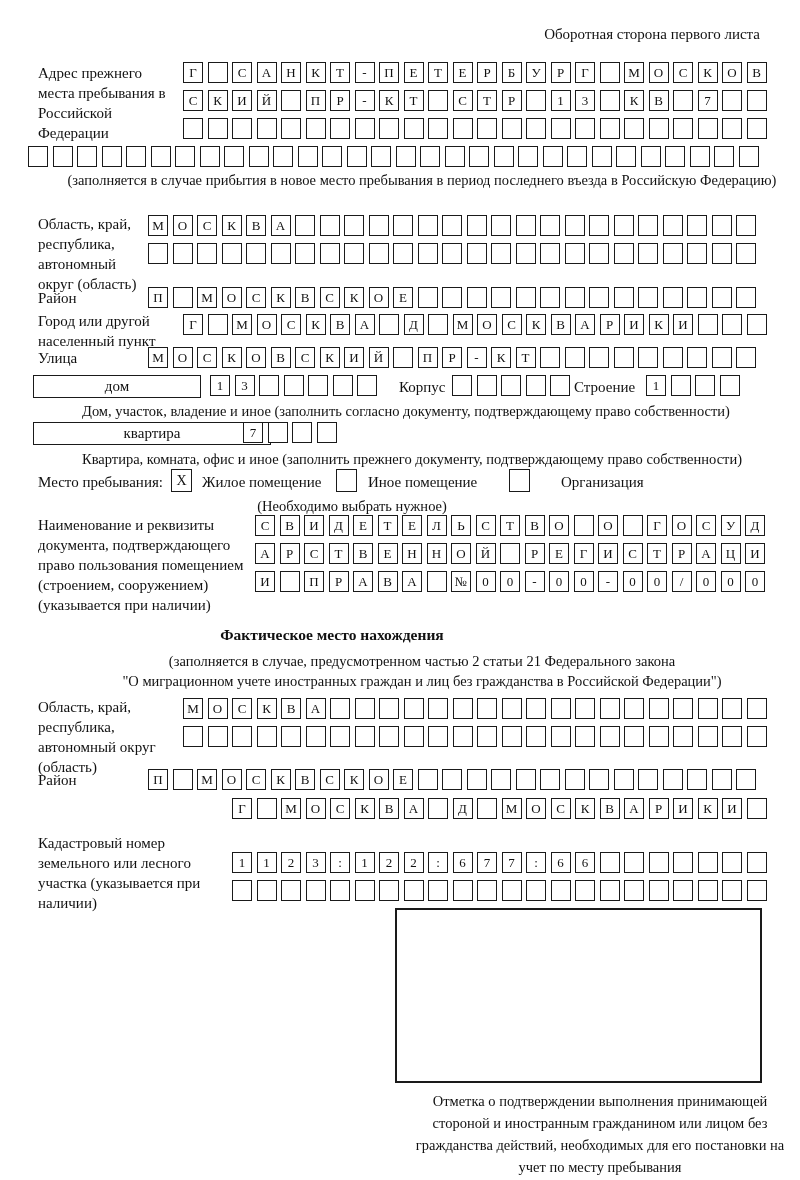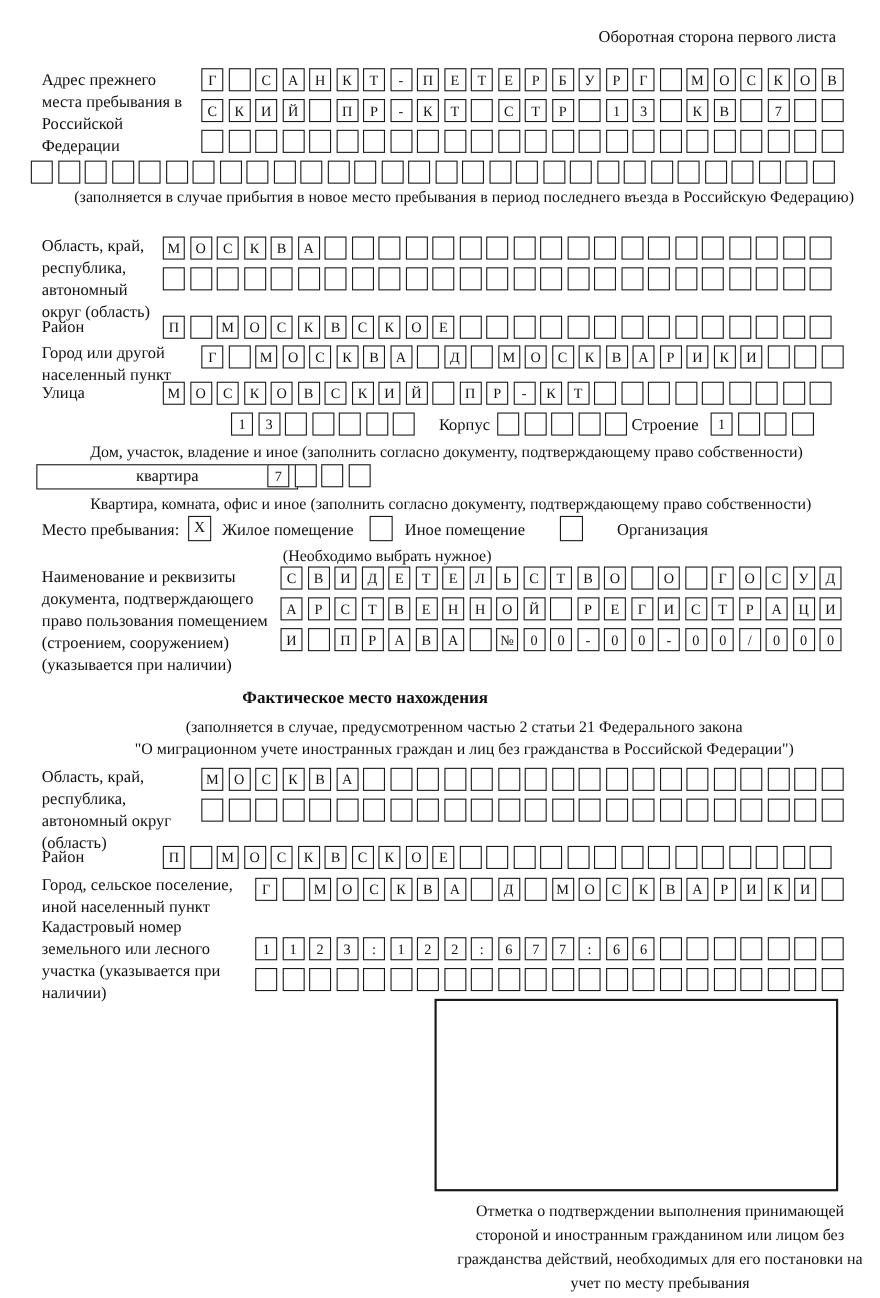--- a/index.html
+++ b/index.html
@@ -285,20 +285,23 @@
       <span class="cell"></span>
       <span class="cell"></span>
       <span class="cell"></span>
       <span class="cell"></span>
       <span class="cell"></span>
       <span class="cell"></span>
       <span class="cell"></span>
       <span class="cell"></span>
     </div>
 
+  <div class="abs widebox" style="left:33px; top:375px; width:168px;">
+      <span>дом</span>
+    </div>
   <div class="abs grid" style="left:210px; top:375px;">
       <span class="cell">1</span>
       <span class="cell">3</span>
       <span class="cell"></span>
       <span class="cell"></span>
       <span class="cell"></span>
       <span class="cell"></span>
       <span class="cell"></span>
     </div>
   <div class="abs lbl" style="left:399px; top:377px;">Корпус</div>
@@ -320,21 +323,21 @@
 
   <div class="abs widebox" style="left:33px; top:422px; width:238px;">
       <span>квартира</span>
     </div>
   <div class="abs grid" style="left:243px; top:422px;">
       <span class="cell">7</span>
       <span class="cell"></span>
       <span class="cell"></span>
       <span class="cell"></span>
     </div>
-  <div class="abs note" style="left:38px; top:450px;">Квартира, комната, офис и иное (заполнить согласно документу, подтверждающему право собственности)</div>
+  <div class="abs note" style="left:38px; top:450px;">Квартира, комната, офис и иное (заполнить прежнего документу, подтверждающему право собственности)</div>
 
   <div class="abs lbl" style="left:38px; top:472px;font-family:Liberation Serif, serif;">Место пребывания:</div>
   <div class="abs chk" style="left:171px; top:469px;">
       <span>X</span>
     </div>
   <div class="abs lbl" style="left:202px; top:472px;">Жилое помещение</div>
   <div class="abs chk" style="left:336px; top:469px;">
       <span></span>
     </div>
   <div class="abs lbl" style="left:368px; top:472px;">Иное помещение</div>
@@ -495,21 +498,20 @@
       <span class="cell"></span>
       <span class="cell"></span>
       <span class="cell"></span>
       <span class="cell"></span>
       <span class="cell"></span>
       <span class="cell"></span>
       <span class="cell"></span>
       <span class="cell"></span>
     </div>
 
-  <div class="abs lbl" style="left:38px; top:795px; width:188px;">Город, сельское поселение, иной населенный пункт</div>
   <div class="abs grid" style="left:232px; top:798px;">
       <span class="cell">Г</span>
       <span class="cell"></span>
       <span class="cell">М</span>
       <span class="cell">О</span>
       <span class="cell">С</span>
       <span class="cell">К</span>
       <span class="cell">В</span>
       <span class="cell">А</span>
       <span class="cell"></span>

